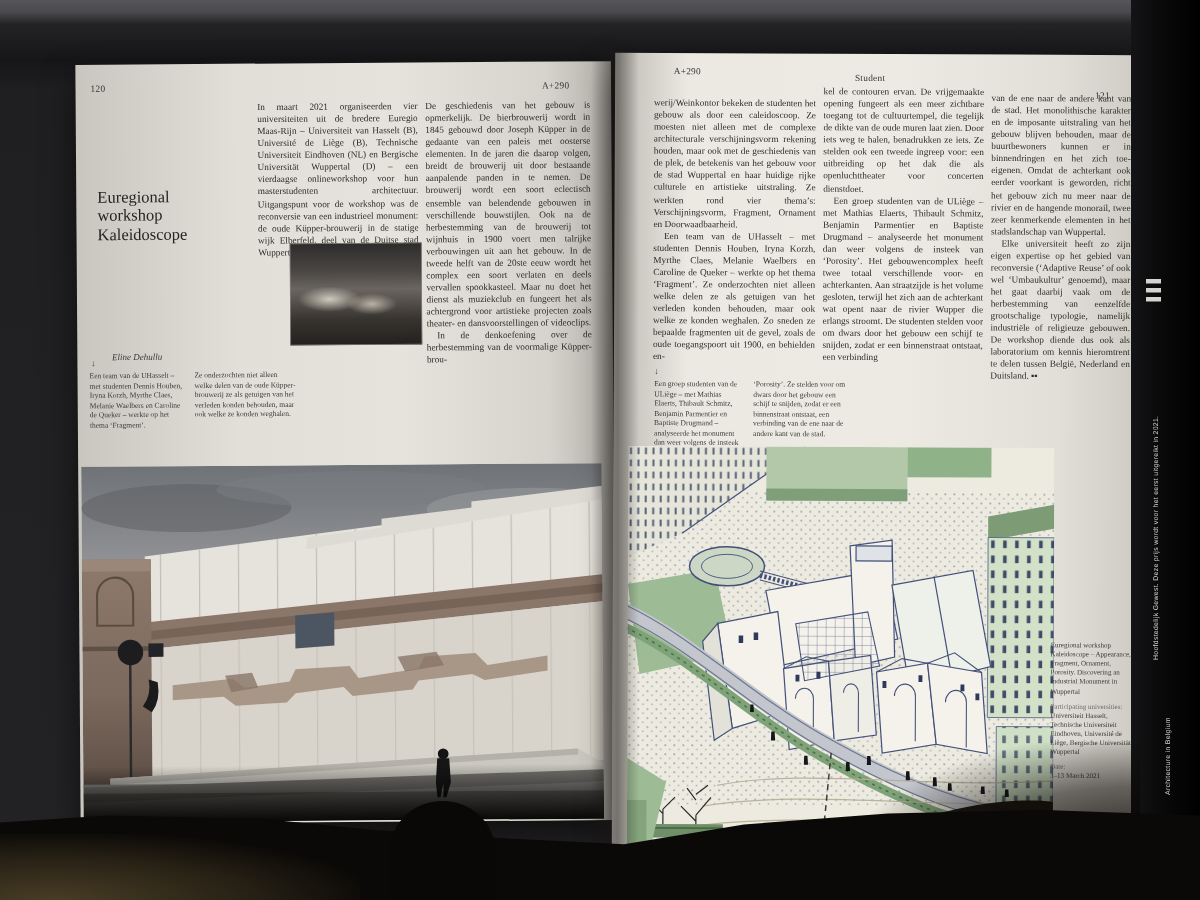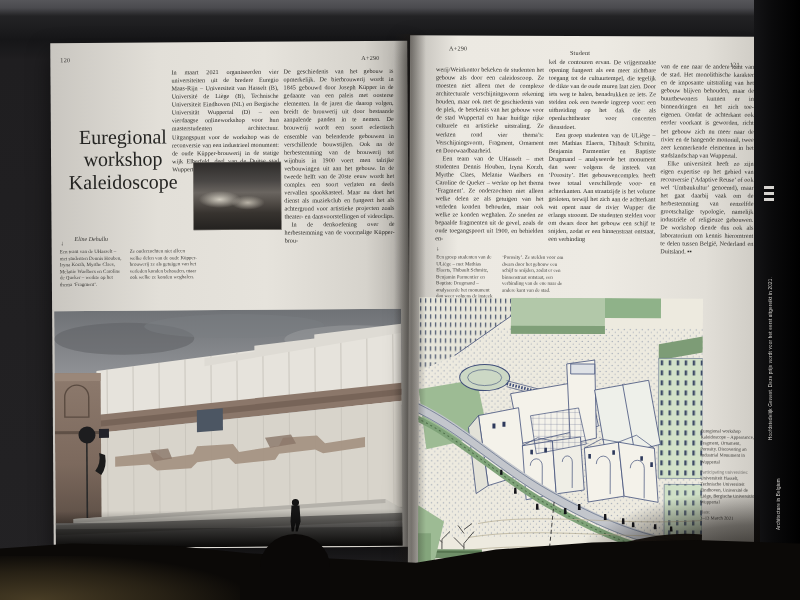--- a/index.html
+++ b/index.html
@@ -8,22 +8,22 @@
     font-family:"Liberation Serif","DejaVu Serif",serif;}
   .page{position:absolute;box-shadow:0 10px 22px rgba(0,0,0,.55);}
   .page-left{left:52px;top:42px;width:357px;height:506px;transform:rotate(-.4deg);
     background:linear-gradient(90deg,#c9c6c0 0%,#e2dfd8 30%,#e6e3dc 60%,#d6d3cc 88%,#b2afa9 100%);}
   .page-right{left:409px;top:36px;width:348px;height:530px;transform:rotate(.25deg);
     border-bottom-right-radius:26px;
     background:linear-gradient(90deg,#bdbab4 0%,#ece9e2 14%,#edeae3 55%,#e2dfd8 85%,#cfccc5 100%);}
   .gutter{position:absolute;left:394px;top:34px;width:32px;height:534px;pointer-events:none;
     background:linear-gradient(90deg,rgba(30,26,22,0) 0%,rgba(30,26,22,.38) 42%,rgba(30,26,22,.46) 55%,rgba(30,26,22,0) 100%);}
   .hdr{position:absolute;font-size:6.2px;color:#33322f;letter-spacing:.2px;}
-  .title{position:absolute;left:14px;top:83px;width:116px;text-align:center;
-    font-size:20px;line-height:1.12;color:#242422;}
+  .title{position:absolute;left:14px;top:83px;width:116px;text-align:left;
+    font-size:11px;line-height:1.12;color:#242422;}
   .author{position:absolute;left:23px;top:193px;font-style:italic;font-size:6px;color:#3a3936;}
   .col{position:absolute;font-size:6.2px;line-height:1.3;color:#2c2b28;text-align:justify;}
   .col p{margin:0;}
   .col p.ind{text-indent:7px;}
   .cap{position:absolute;font-size:5px;line-height:1.3;color:#3a3936;text-align:left;}
   .capmark{position:absolute;font-size:6px;color:#3a3936;}
   .histphoto{position:absolute;left:142px;top:120px;width:88px;height:68px;
     background:
       radial-gradient(ellipse 30px 12px at 30% 55%, #cfcabe 0%, rgba(207,202,190,0) 70%),
       radial-gradient(ellipse 24px 10px at 62% 60%, #b8b2a6 0%, rgba(184,178,166,0) 70%),

